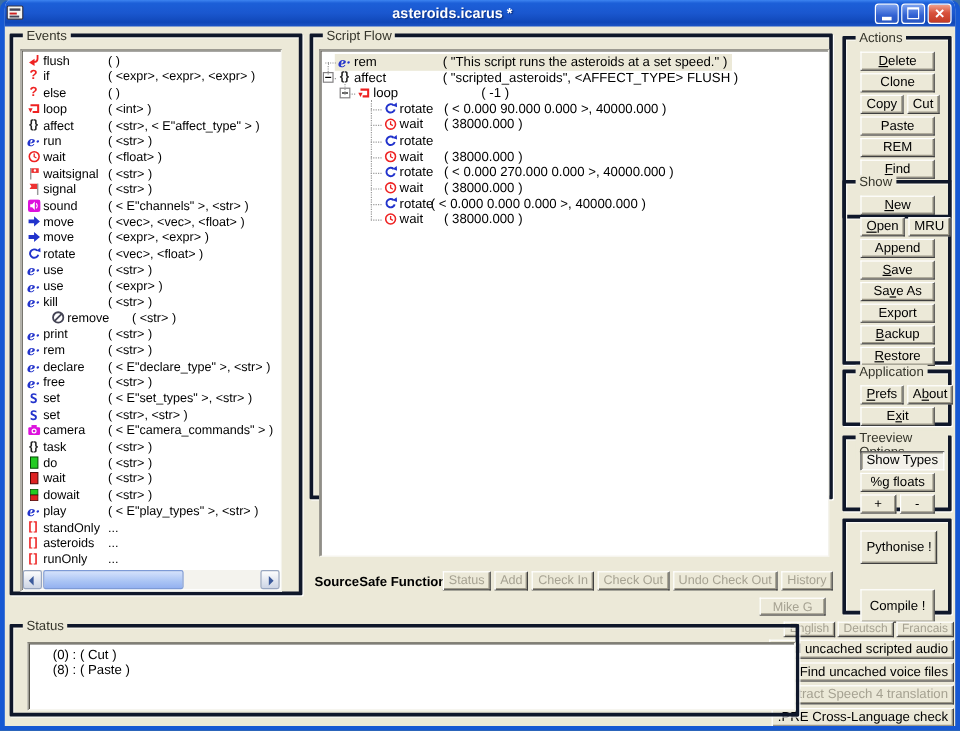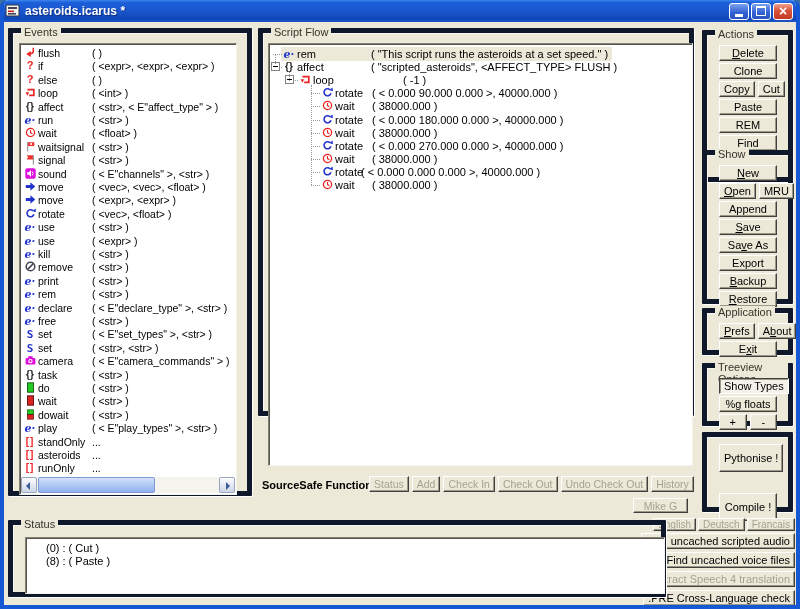--- a/index.html
+++ b/index.html
@@ -6,32 +6,32 @@
   *{box-sizing:border-box;}
   body{font-family:"Liberation Sans",sans-serif;font-size:11px;color:#000;}
   .window{position:relative;width:800px;height:609px;background:#ece9d8;
     border-left:4px solid #1658d3;border-right:4px solid #1658d3;border-bottom:4px solid #1658d3;
     border-radius:8px 8px 0 0;overflow:hidden;}
   .titlebar{position:absolute;left:-4px;top:0;width:800px;height:22px;
     background:linear-gradient(180deg,#3d84f0 0%,#1c5fd8 12%,#1a57cf 50%,#1047b8 85%,#1e55c6 100%);
     display:flex;align-items:center;padding:0 5px;border-radius:8px 8px 0 0;}
   .tb-icon{width:16px;height:14px;margin-right:4px;display:inline-block;}
   .tb-title{color:#fff;font-weight:bold;font-size:12px;text-shadow:1px 1px 1px #0a2d7e;flex:1;
-    white-space:nowrap;overflow:hidden;}
+    white-space:nowrap;overflow:hidden;text-align:center;}
   .tb-btns{display:flex;gap:2px;margin-right:2px;}
   .tb-btn{width:20px;height:17px;border-radius:3px;border:1px solid #fff;
     display:flex;align-items:center;justify-content:center;
     background:linear-gradient(180deg,#7ba1ef,#3060d2 60%,#2a56c0);}
   .tb-btn.min::after{content:"";width:8px;height:3px;background:#fff;margin-top:8px;}
   .tb-btn.max::after{content:"";width:8px;height:7px;border:1px solid #fff;border-top:2px solid #fff;}
   .tb-btn.close{background:linear-gradient(180deg,#f0a08c,#d8523c 45%,#c23a24);}
   .tb-btn.close::after{content:"\00D7";color:#fff;font-weight:bold;font-size:14px;line-height:1;}
   .client{position:absolute;left:0;top:22px;width:792px;height:583px;}
 
-  .groupbox{position:absolute;border:5px solid #0f172a;box-shadow:1px 1px 0 #fff, inset 1px 1px 0 #f8f7f2;border-radius:1px;}
+  .groupbox{position:absolute;border:3px solid #0f172a;box-shadow:1px 1px 0 #fff, inset 1px 1px 0 #f8f7f2;border-radius:1px;}
   .gb-label{position:absolute;top:-7px;left:8px;background:#ece9d8;padding:0 3px;color:#35352b;line-height:12px;}
 
   .sunken{background:#fff;border:1px solid;border-color:#848278 #f4f3ec #f4f3ec #848278;
     box-shadow:inset 1px 1px 0 #55534a;position:absolute;overflow:hidden;}
 
   .btn{background:#ece9d8;border:1px solid;border-color:#fff #404040 #404040 #fff;
     box-shadow:inset -1px -1px 0 #9c9888;display:flex;align-items:center;justify-content:center;
     padding:0 4px;white-space:nowrap;color:#000;cursor:default;user-select:none;}
   .btn.disabled{color:#a6a292;}
   .btn.pressed{border-color:#404040 #fff #fff #404040;box-shadow:inset 1px 1px 0 #9c9888;background:#f3f1ea;}
@@ -251,21 +251,21 @@
           <div class="ev-row" style="top: 190.6px;">
             <span class="icon" style="position: absolute; left: 4px;"><span style="color:#23c;font:italic bold 11px 'DejaVu Serif',serif;">e·</span></span>
             <span class="name">use</span>
             <span class="params">( &lt;expr&gt; )</span>
           </div>
           <div class="ev-row" style="top: 204px;">
             <span class="icon" style="position: absolute; left: 4px;"><span style="color:#23c;font:italic bold 11px 'DejaVu Serif',serif;">e·</span></span>
             <span class="name">kill</span>
             <span class="params">( &lt;str&gt; )</span>
           </div>
-          <div class="ev-row" style="top: 217.4px;">
+          <div class="ev-row" style="top: 217.4px; margin-left: 20px;">
             <span class="icon" style="position: absolute; left: 4px;">
               <svg viewBox="0 0 11 11">
                 <circle cx="5.5" cy="5.5" r="4.3" fill="none" stroke="#445" stroke-width="1.5"></circle>
                 <path d="M2.4 8.6 8.6 2.4" stroke="#445" stroke-width="1.5"></path>
               </svg>
             </span>
             <span class="name">remove</span>
             <span class="params">( &lt;str&gt; )</span>
           </div>
           <div class="ev-row" style="top: 230.8px;">
@@ -419,21 +419,20 @@
           </div>
           <div class="tree-row" style="top: 69.5px;">
             <span class="hline" style="left: 42px; width: 9px;"></span>
             <span class="icon" style="position: absolute; left: 52px;">
               <svg viewBox="0 0 11 11">
                 <path d="M8.9 6.3a3.5 3.5 0 1 1-0.9-3.5" fill="none" stroke="#23c" stroke-width="1.6"></path>
                 <path d="M10.6 0.4 10.9 4.3 7.2 2.9z" fill="#23c"></path>
               </svg>
             </span>
             <span class="name" style="left: 66px;">rotate</span>
-            <span class="params" style="left: 103px;">( &lt; 0.000 180.000 0.000 &gt;, 40000.000 )</span>
           </div>
           <div class="tree-row" style="top: 82.6px;">
             <span class="hline" style="left: 42px; width: 9px;"></span>
             <span class="icon" style="position: absolute; left: 52px;">
               <svg viewBox="0 0 11 11">
                 <circle cx="5.5" cy="5.5" r="4.1" fill="#fff" stroke="#e22" stroke-width="1.3"></circle>
                 <path d="M5.5 3v2.6l1.9 1.1" fill="none" stroke="#e22" stroke-width="1.1"></path>
               </svg>
             </span>
             <span class="name" style="left: 66px;">wait</span>

